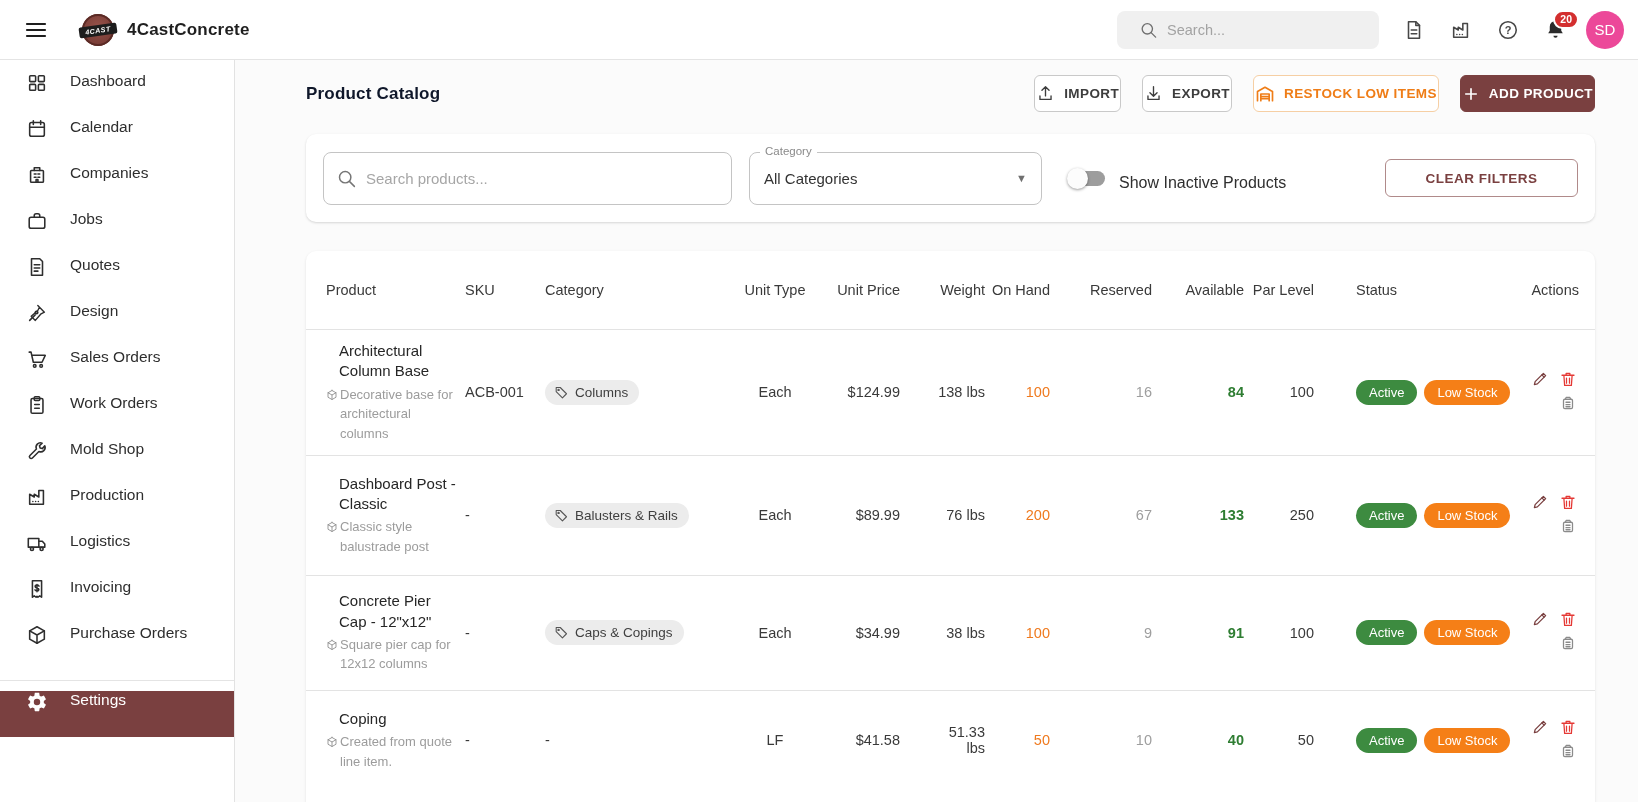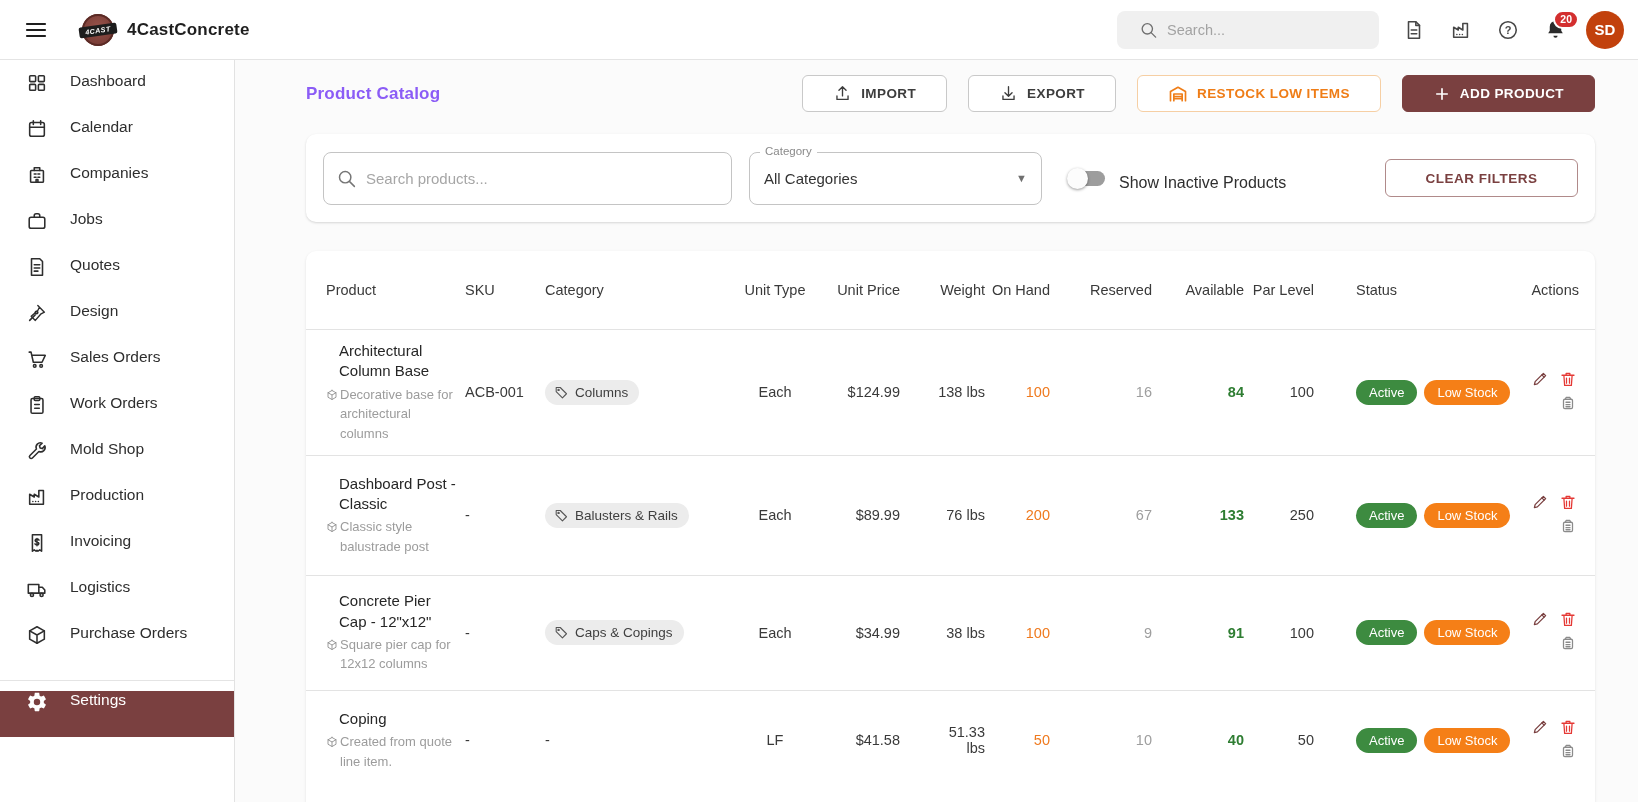--- a/index.html
+++ b/index.html
@@ -23,40 +23,40 @@
   .top-search { margin-left:auto; width:262px; height:38px; background:#f0f0f0; border-radius:8px;
     display:flex; align-items:center; padding:0 22px; color:#6f6f6f; }
   .top-search input { border:none; background:transparent; outline:none; font-size:14.5px;
     margin-left:9px; width:200px; color:#333; font-family:"Liberation Sans",sans-serif; }
   .top-search input::placeholder { color:#a3a3a3; }
   .top-icons { display:flex; align-items:center; margin-left:22px; gap:21px; color:#474747; }
   .icon-btn { width:26px; height:26px; border:none; background:none; cursor:pointer; color:#474747;
     display:flex; align-items:center; justify-content:center; position:relative; }
   .badge { position:absolute; top:-7px; right:-11px; background:#d32f2f; color:#fff; font-size:10.5px;
     font-weight:700; border-radius:10px; padding:1.5px 5px; border:2px solid #fff; }
-  .avatar { width:38px; height:38px; border-radius:50%; background:#c2410c; color:#fff;
-    font-size:15px; font-weight:700; display:flex; align-items:center; justify-content:center;
+  .avatar { width:38px; height:38px; border-radius:50%; background:#ec4899; color:#fff;
+    font-size:15px; font-weight:400; display:flex; align-items:center; justify-content:center;
     margin-left:18px; cursor:pointer; border:none; }
 
   
   .shell { display:flex; height:742px; }
   .sidebar { width:235px; background:#fff; border-right:1px solid #e2e2e2; padding-top:12px;
     display:flex; flex-direction:column; flex:0 0 auto; }
   .nav-item { display:flex; gap:22px; height:46px; padding-left:26px;
     font-size:15.5px; color:#2e2e2e; cursor:pointer; }
   .nav-item .nico { width:22px; height:22px; flex:0 0 auto; display:flex; align-items:center; justify-content:center; }
   .nav-divider { height:1px; background:#e4e4e4; margin:10px 0; }
   .nav-item.active { background:#7a4040; color:#fff; }
 
   
   .main { flex:1; padding:15px 0 0 71px; background:#fbfbfb; }
   .page-head { width:1289px; display:flex; align-items:center; }
-  .page-title { font-size:17px; font-weight:700; color:#8b5cf6; letter-spacing:.2px; }
+  .page-title { font-size:17px; font-weight:700; color:#0f172a; letter-spacing:.2px; }
   .head-actions { margin-left:auto; display:flex; gap:21px; }
-  .btn { height:37px; display:inline-flex; align-items:center; gap:9px; padding:0 30px;
+  .btn { height:37px; display:inline-flex; align-items:center; gap:9px; padding:0 1px;
     font-size:13.5px; font-weight:600; letter-spacing:.4px; border-radius:6px; cursor:pointer;
     background:#fff; border:1px solid #c9c9c9; color:#3d3d3d; font-family:"Liberation Sans",sans-serif; }
   .btn-restock { border-color:#f6cfa4; color:#ef7d17; }
   .btn-add { background:#7a4040; border-color:#7a4040; color:#fff; }
 
   
   .filter-card { width:1289px; height:88px; margin-top:22px; background:#fff; border-radius:10px;
     box-shadow:0 1px 3px rgba(0,0,0,.1), 0 1px 2px rgba(0,0,0,.06);
     display:flex; align-items:center; padding:0 17px; }
   .prod-search { width:409px; height:53px; border:1px solid #c4c4c4; border-radius:8px;
@@ -272,36 +272,36 @@
           <svg class="ic" width="22" height="22" viewBox="0 0 24 24">
             <path d="M4 20V9l5 3V9l5 3V5h5v15H4z"></path>
             <path d="M7.5 17h.01M10.5 17h.01M13.5 17h.01"></path>
           </svg>
         </span>
     <span>Production</span>
       </div>
       <div class="nav-item">
         <span class="nico">
           <svg class="ic" width="22" height="22" viewBox="0 0 24 24">
-            <path d="M7 3h10v18l-2-1.5L13 21l-1-1-1 1-2-1.5L7 21V3z"></path>
-            <path d="M12 7v8M14.2 8.8c-.5-.8-1.3-1.1-2.2-1.1-1.1 0-2 .6-2 1.6s.9 1.4 2 1.6c1.1.2 2 .6 2 1.6s-.9 1.6-2 1.6c-.9 0-1.7-.3-2.2-1.1"></path>
-          </svg>
-        </span>
-    <span>Invoicing</span>
-      </div>
-      <div class="nav-item">
-        <span class="nico">
-          <svg class="ic" width="22" height="22" viewBox="0 0 24 24">
             <path d="M2.5 7h11.5v9.5H2.5z"></path>
             <path d="M14 10h3.8l2.7 3v3.5H14"></path>
             <circle cx="6.5" cy="18.5" r="1.7"></circle>
             <circle cx="17" cy="18.5" r="1.7"></circle>
           </svg>
         </span>
     <span>Logistics</span>
+      </div>
+      <div class="nav-item">
+        <span class="nico">
+          <svg class="ic" width="22" height="22" viewBox="0 0 24 24">
+            <path d="M7 3h10v18l-2-1.5L13 21l-1-1-1 1-2-1.5L7 21V3z"></path>
+            <path d="M12 7v8M14.2 8.8c-.5-.8-1.3-1.1-2.2-1.1-1.1 0-2 .6-2 1.6s.9 1.4 2 1.6c1.1.2 2 .6 2 1.6s-.9 1.6-2 1.6c-.9 0-1.7-.3-2.2-1.1"></path>
+          </svg>
+        </span>
+    <span>Invoicing</span>
       </div>
       <div class="nav-item">
         <span class="nico">
           <svg class="ic" width="22" height="22" viewBox="0 0 24 24">
             <path d="M12 3l8 4.5v9L12 21l-8-4.5v-9L12 3z"></path>
             <path d="M4 7.5l8 4.5 8-4.5M12 12v9"></path>
           </svg>
         </span>
     <span>Purchase Orders</span>
       </div>

